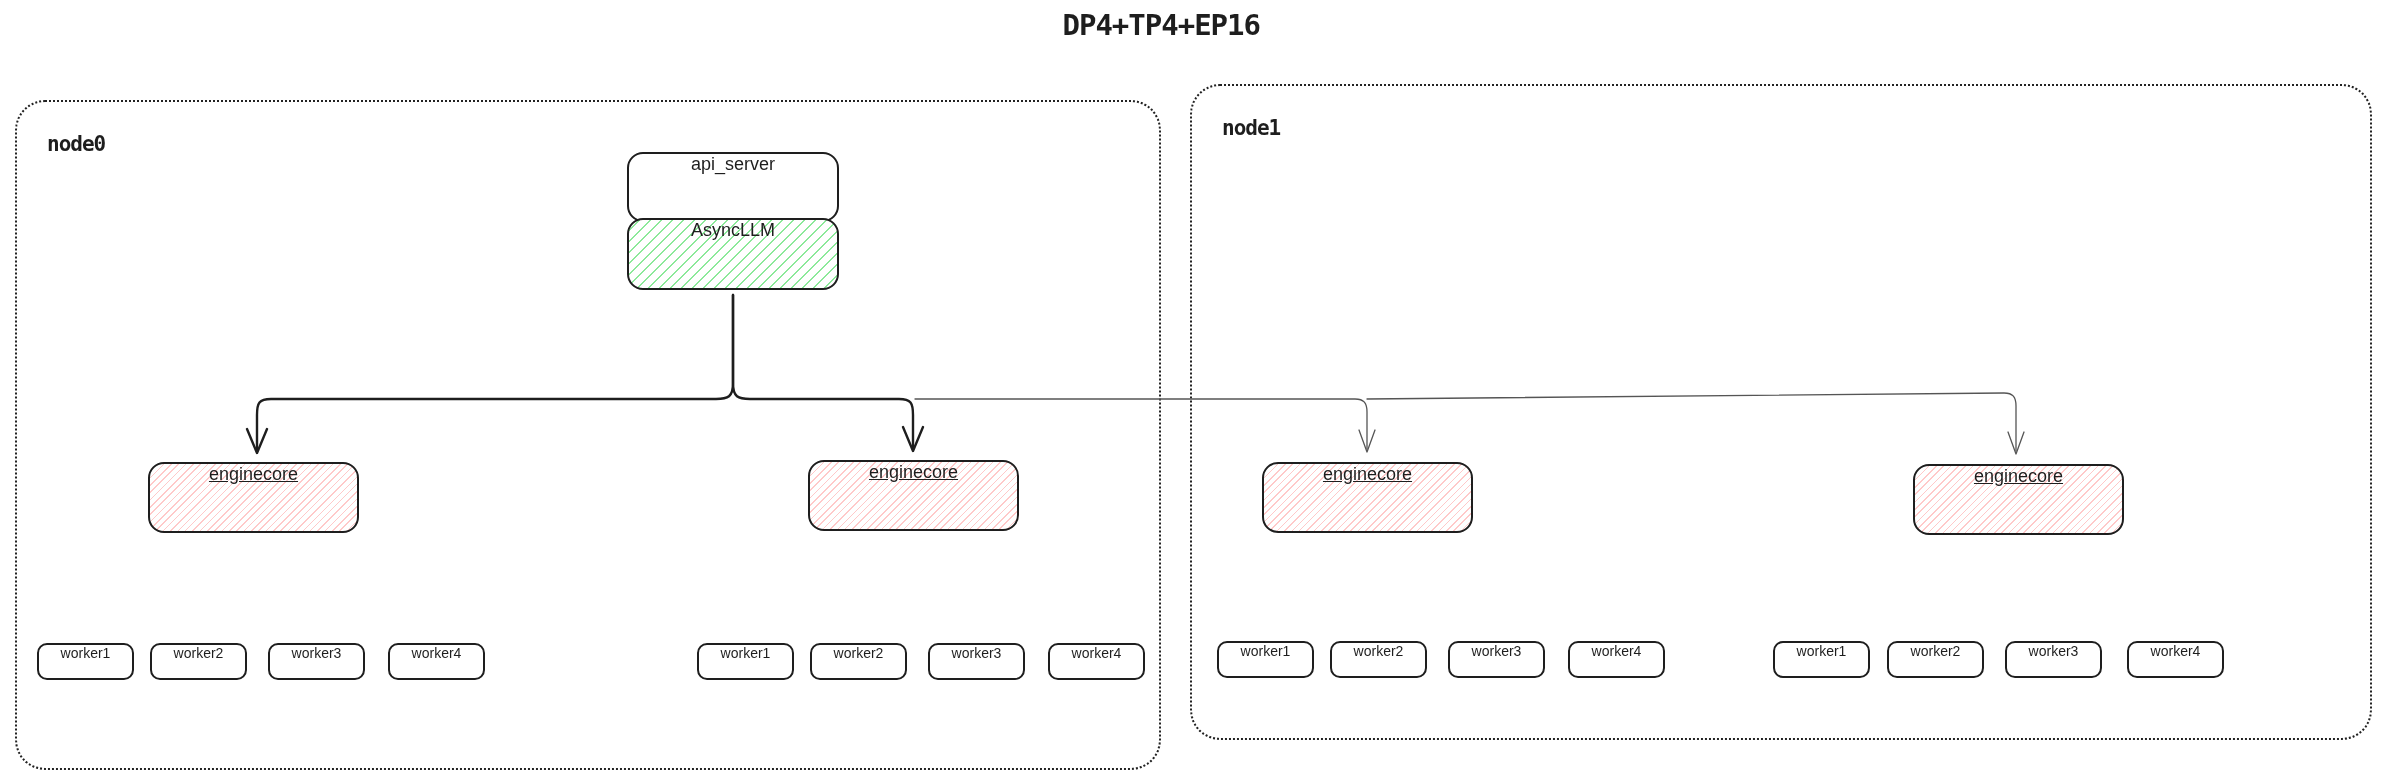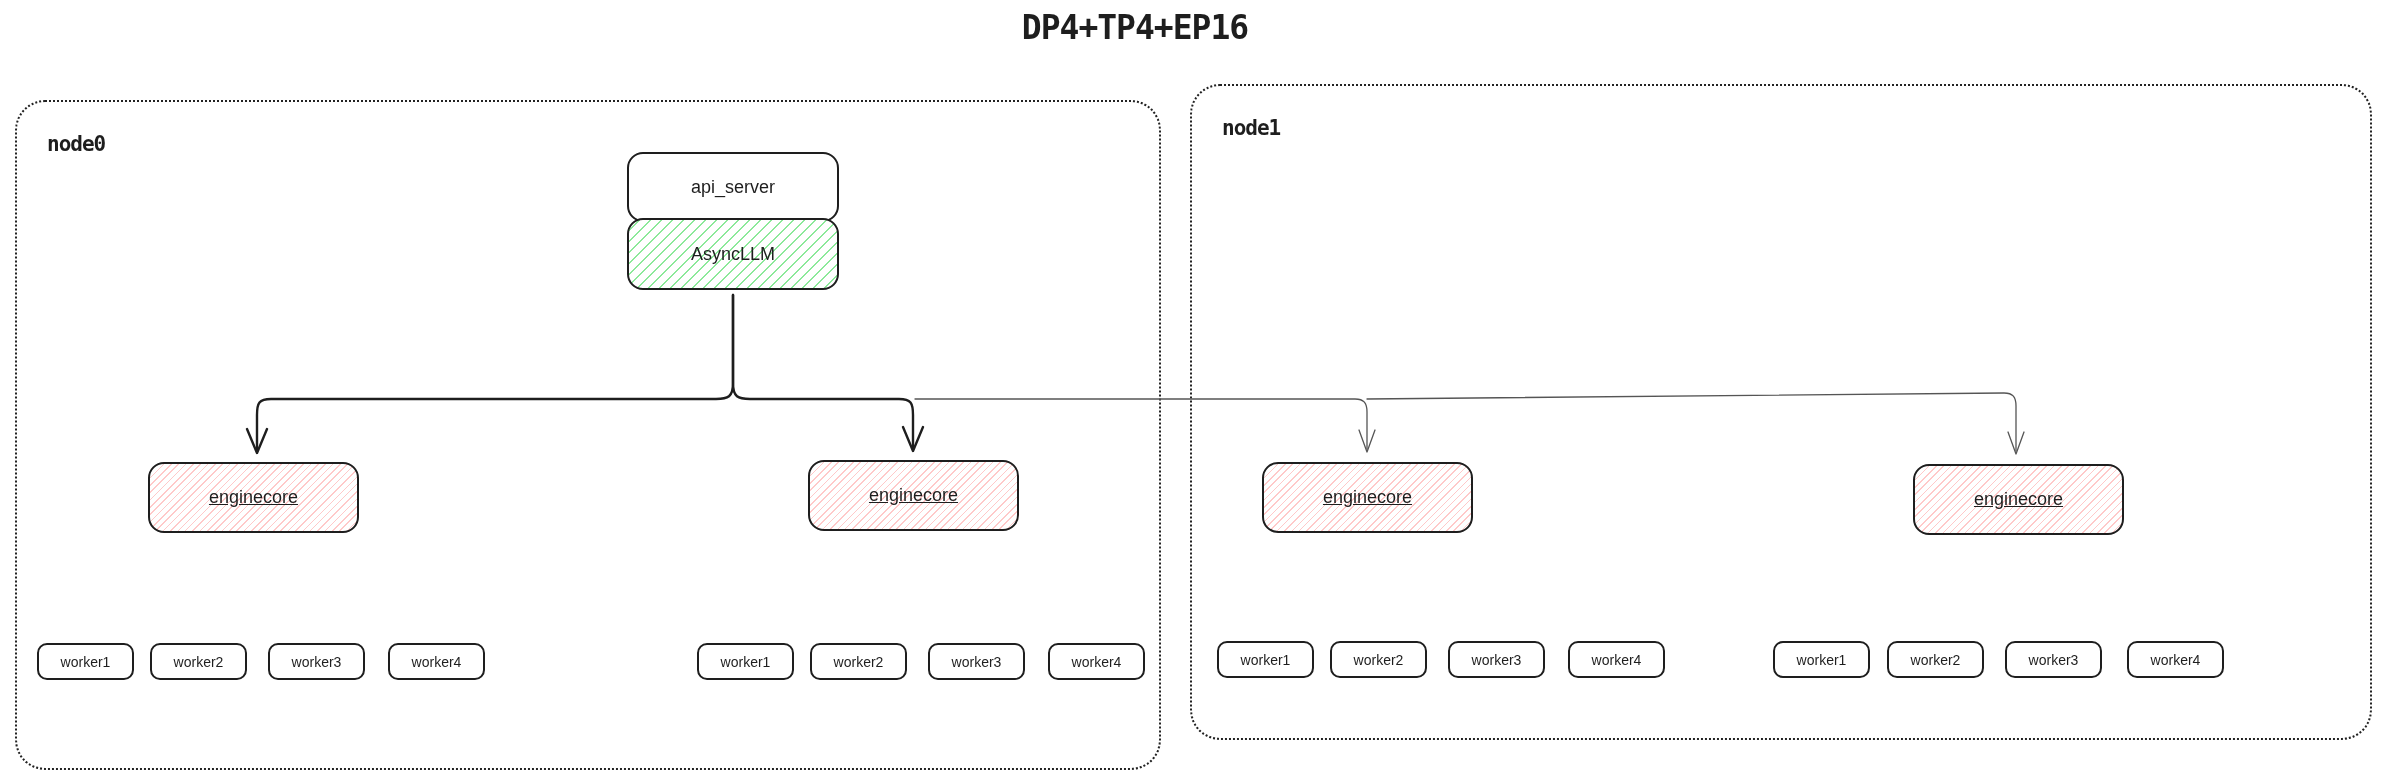--- a/index.html
+++ b/index.html
@@ -4,38 +4,38 @@
 <style>
   html,body{margin:0;padding:0;background:#ffffff;}
   body{width:2383px;height:773px;position:relative;overflow:hidden;
        font-family:"Liberation Sans", sans-serif;color:#1e1e1e;}
 
   .abs{position:absolute;}
 
   .diagram-title{
     left:1010px;top:8px;width:250px;height:44px;
     font-family:"DejaVu Sans Mono", monospace;
-    font-size:33px;font-weight:bold;text-align:center;
+    font-size:29px;font-weight:bold;text-align:right;
     letter-spacing:-1px;color:#1e1e1e;
   }
 
   .node{
     border:2.6px dotted #222222;
     border-radius:30px;
     background:transparent;
   }
   .node-label{
     position:absolute;left:30px;top:30px;
     font-family:"DejaVu Sans Mono", monospace;
     font-size:21px;font-weight:bold;color:#1e1e1e;
     letter-spacing:-1px;
   }
 
   .box{
-    display:flex;align-items:center;justify-content:center;
+    display:flex;align-items:flex-start;justify-content:center;
     border:2.2px solid #1e1e1e;
     background:#ffffff;
     box-sizing:border-box;
     font-size:18px;
   }
   .big{border-radius:16px;}
   .hatch-green{
     background-image:repeating-linear-gradient(135deg,
       rgba(0,0,0,0) 0px, rgba(0,0,0,0) 6.4px,
       #8ce99a 6.4px, #8ce99a 7.8px);

